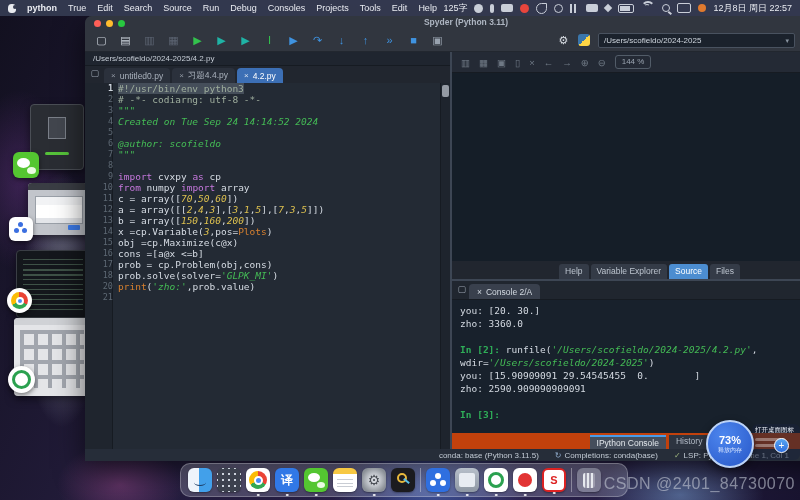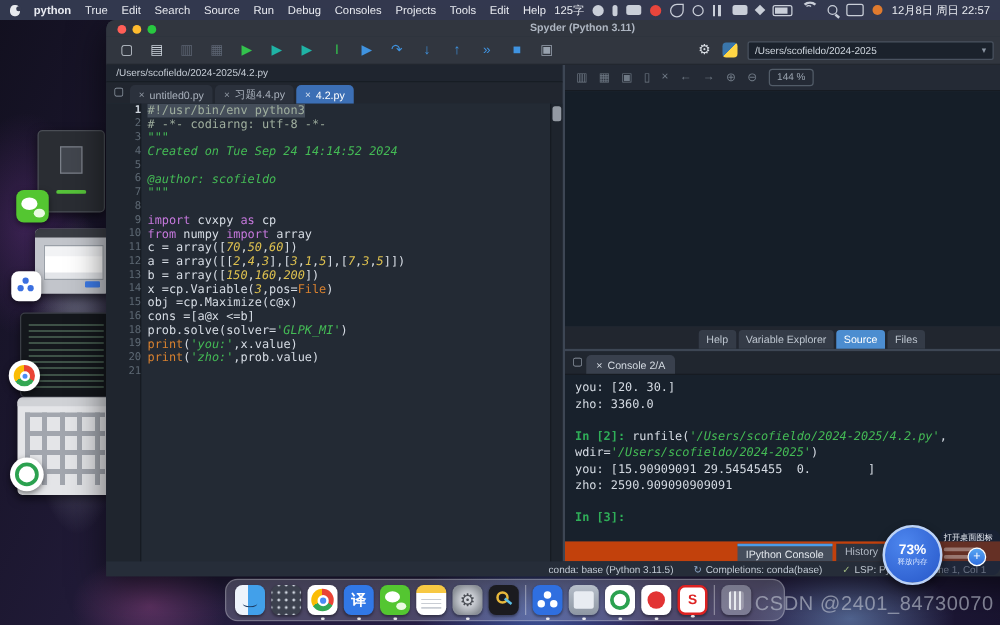--- a/index.html
+++ b/index.html
@@ -372,37 +372,37 @@
                 <div class="cl">
                   <span class="ln">12</span>
                   <span class="lc"><span class="tk-pl">a = array([[</span><span class="tk-num">2</span><span class="tk-pl">,</span><span class="tk-num">4</span><span class="tk-pl">,</span><span class="tk-num">3</span><span class="tk-pl">],[</span><span class="tk-num">3</span><span class="tk-pl">,</span><span class="tk-num">1</span><span class="tk-pl">,</span><span class="tk-num">5</span><span class="tk-pl">],[</span><span class="tk-num">7</span><span class="tk-pl">,</span><span class="tk-num">3</span><span class="tk-pl">,</span><span class="tk-num">5</span><span class="tk-pl">]])</span></span>
                 </div>
                 <div class="cl">
                   <span class="ln">13</span>
                   <span class="lc"><span class="tk-pl">b = array([</span><span class="tk-num">150</span><span class="tk-pl">,</span><span class="tk-num">160</span><span class="tk-pl">,</span><span class="tk-num">200</span><span class="tk-pl">])</span></span>
                 </div>
                 <div class="cl">
                   <span class="ln">14</span>
-                  <span class="lc"><span class="tk-pl">x =cp.Variable(</span><span class="tk-num">3</span><span class="tk-pl">,pos=</span><span class="tk-bool">File</span><span class="tk-pl">)</span></span>
+                  <span class="lc"><span class="tk-pl">x =cp.Variable(</span><span class="tk-num">3</span><span class="tk-pl">,pos=</span><span class="tk-bool">Plots</span><span class="tk-pl">)</span></span>
                 </div>
                 <div class="cl">
                   <span class="ln">15</span>
                   <span class="lc"><span class="tk-pl">obj =cp.Maximize(c@x)</span></span>
                 </div>
                 <div class="cl">
                   <span class="ln">16</span>
                   <span class="lc"><span class="tk-pl">cons =[a@x &lt;=b]</span></span>
                 </div>
                 <div class="cl">
+                  <span class="ln">17</span>
+                  <span class="lc"><span class="tk-pl">prob = cp.Problem(obj,cons)</span></span>
+                </div>
+                <div class="cl">
                   <span class="ln">18</span>
                   <span class="lc"><span class="tk-pl">prob.solve(solver=</span><span class="tk-str">'GLPK_MI'</span><span class="tk-pl">)</span></span>
-                </div>
-                <div class="cl">
-                  <span class="ln">19</span>
-                  <span class="lc"><span class="tk-bi">print</span><span class="tk-pl">(</span><span class="tk-str">'you:'</span><span class="tk-pl">,x.value)</span></span>
                 </div>
                 <div class="cl">
                   <span class="ln">20</span>
                   <span class="lc"><span class="tk-bi">print</span><span class="tk-pl">(</span><span class="tk-str">'zho:'</span><span class="tk-pl">,prob.value)</span></span>
                 </div>
                 <div class="cl">
                   <span class="ln">21</span>
                   <span class="lc"></span>
                 </div>
               </div>

